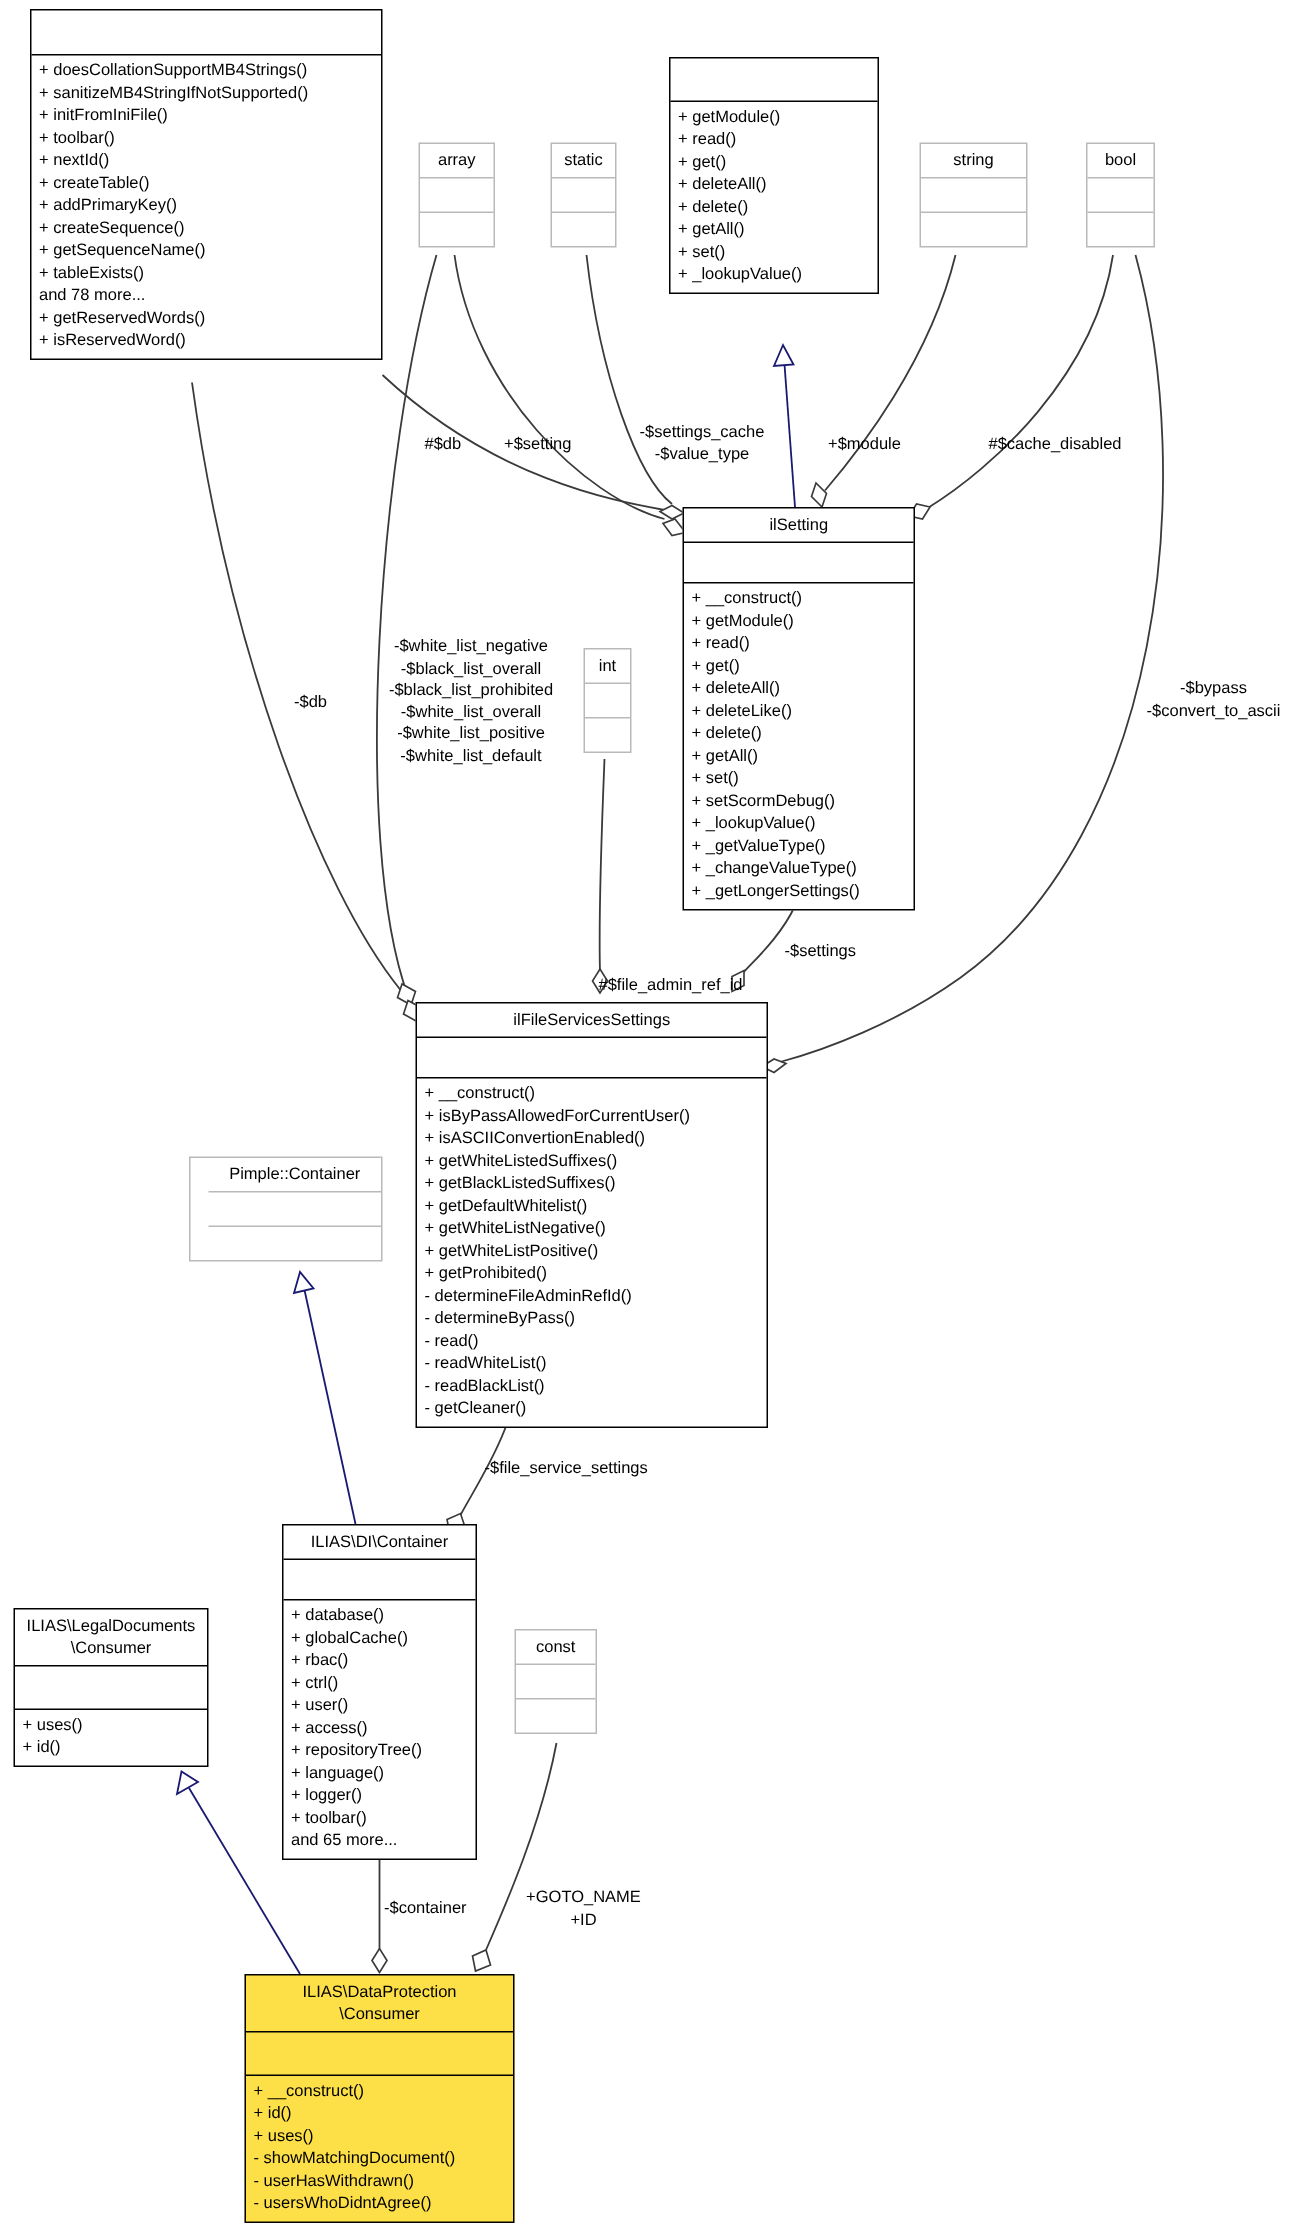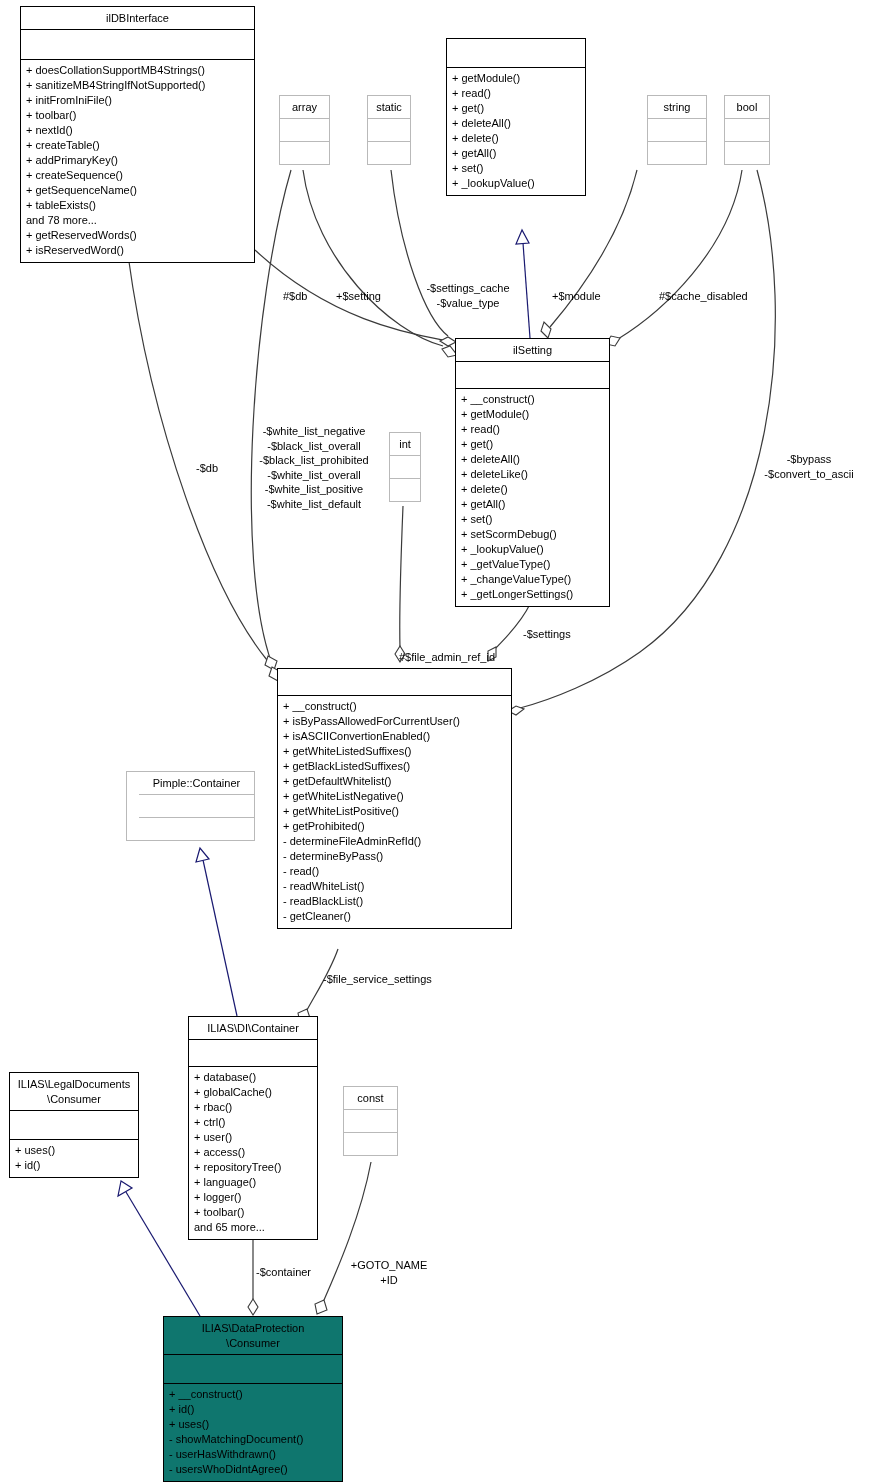--- a/index.html
+++ b/index.html
@@ -17,21 +17,21 @@
     border-bottom:1px solid #000;text-align:center;padding:4px 2px 3px 2px;
     white-space:pre-line;line-height:15px;
   }
   .uml-empty{border-bottom:1px solid #000;height:26px;}
   .uml-members{padding:3px 4px 4px 5px;}
   .uml-members div{line-height:15px;white-space:nowrap;}
   .prim .uml-empty{height:22px;}
   .prim .uml-empty.last{border-bottom:none;}
   .gray{border-color:#b9b9b9;}
   .gray .uml-title,.gray .uml-empty{border-color:#b9b9b9;text-align:center;}
-  .filled{background:#0f766e;}
+  .filled{background:#fde047;}
   .edge-label{
     position:absolute;font-size:11px;line-height:14.5px;z-index:3;
     white-space:nowrap;
   }
   .edge-label.center{text-align:center;}
   .edge-label div{line-height:14.5px;}
 </style>
 </head>
 <body>
 
@@ -71,21 +71,20 @@
     <path d="M200,1316 L126,1192"></path>
   </g>
   <g fill="#ffffff" stroke="#191970" stroke-width="1.2">
     <polygon points="522,230 516,244 529,243"></polygon>
     <polygon points="200,848 196,862 209,859"></polygon>
     <polygon points="121,1181 118,1196 132,1188"></polygon>
   </g>
 </svg>
 
 <div class="uml-box" style="left:20px;top:6px;width:235px;">
-  <div class="uml-title">ilDBInterface</div>
   <div class="uml-empty" style="height:29px;"></div>
   <div class="uml-members">
       <div>+ doesCollationSupportMB4Strings()</div>
       <div>+ sanitizeMB4StringIfNotSupported()</div>
       <div>+ initFromIniFile()</div>
       <div>+ toolbar()</div>
       <div>+ nextId()</div>
       <div>+ createTable()</div>
       <div>+ addPrimaryKey()</div>
       <div>+ createSequence()</div>
@@ -116,21 +115,21 @@
   <div class="uml-empty"></div>
   <div class="uml-empty last"></div>
 </div>
 
 <div class="uml-box prim gray" style="left:367px;top:95px;width:44px;">
   <div class="uml-title">static</div>
   <div class="uml-empty"></div>
   <div class="uml-empty last"></div>
 </div>
 
-<div class="uml-box prim gray" style="left:613px;top:95px;width:60px;margin-left:34px;">
+<div class="uml-box prim gray" style="left:613px;top:95px;width:72px;">
   <div class="uml-title">string</div>
   <div class="uml-empty"></div>
   <div class="uml-empty last"></div>
 </div>
 
 <div class="uml-box prim gray" style="left:724px;top:95px;width:46px;">
   <div class="uml-title">bool</div>
   <div class="uml-empty"></div>
   <div class="uml-empty last"></div>
 </div>
@@ -156,20 +155,21 @@
     </div>
 </div>
 
 <div class="uml-box prim gray" style="left:389px;top:432px;width:32px;">
   <div class="uml-title">int</div>
   <div class="uml-empty"></div>
   <div class="uml-empty last"></div>
 </div>
 
 <div class="uml-box" style="left:277px;top:668px;width:235px;">
+  <div class="uml-title">ilFileServicesSettings</div>
   <div class="uml-empty"></div>
   <div class="uml-members">
       <div>+ __construct()</div>
       <div>+ isByPassAllowedForCurrentUser()</div>
       <div>+ isASCIIConvertionEnabled()</div>
       <div>+ getWhiteListedSuffixes()</div>
       <div>+ getBlackListedSuffixes()</div>
       <div>+ getDefaultWhitelist()</div>
       <div>+ getWhiteListNegative()</div>
       <div>+ getWhiteListPositive()</div>

